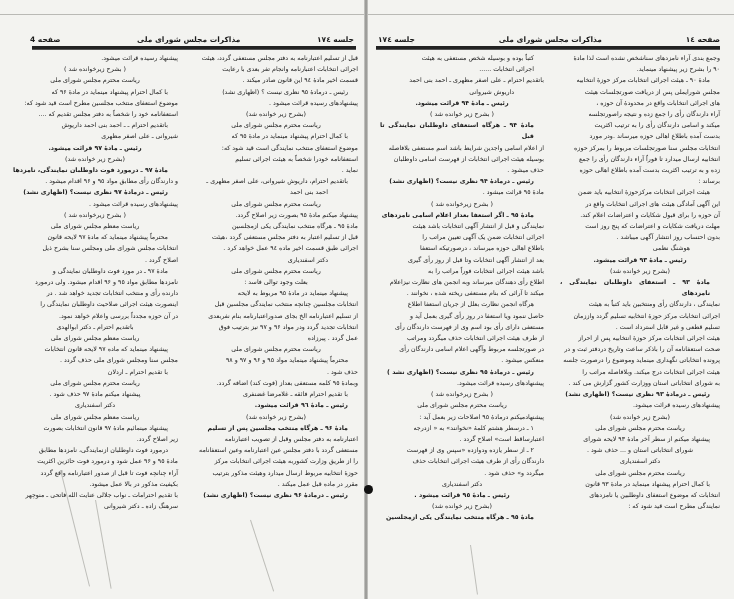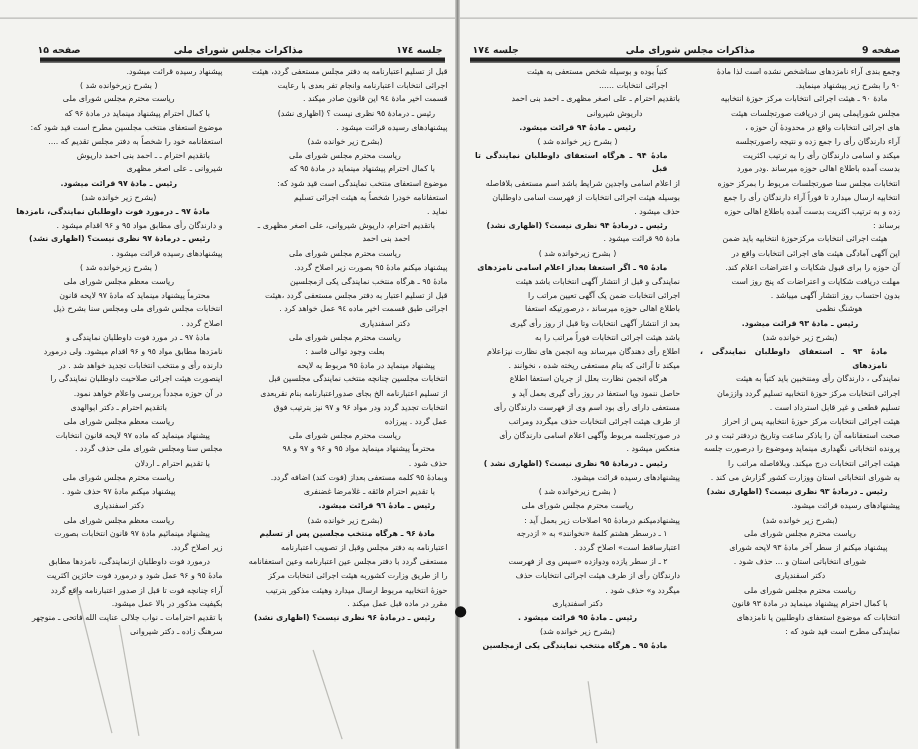--- a/index.html
+++ b/index.html
@@ -56,21 +56,21 @@
 <body>
 
 <div class="spread">
   <div class="top-rule" style="left:0;width:364px"></div>
   <div class="top-rule" style="left:368px;width:366px"></div>
 
   <div class="page left">
     <div class="header">
       <span>جلسه ۱۷٤</span>
       <span>مذاکرات مجلس شورای ملی</span>
-      <span>صفحه ۱۵</span>
+      <span>صفحه 4</span>
     </div>
     <div class="header-rule"></div>
     <div class="col c1">
         <p class="">قبل از تسلیم اعتبارنامه به دفتر مجلس مستعفی گردد، هیئت</p>
         <p class="">اجرائی انتخابات اعتبارنامه وانجام تفر بعدی با رعایت</p>
         <p class="">قسمت اخیر مادهٔ ۹٤ این قانون صادر میکند .</p>
         <p class="indent">رئیس ـ درمادهٔ ۹٥ نظری نیست ؟ (اظهاری نشد)</p>
         <p class="">پیشنهادهای رسیده قرائت میشود .</p>
         <p class="center">(بشرح زیر خوانده شد)</p>
         <p class="center">ریاست محترم مجلس شورای ملی</p>
@@ -151,21 +151,21 @@
         <p class="">با تقدیم احترامات ـ نواب جلالی عنایت الله فاتحی ـ منوچهر</p>
         <p class="">سرهنگ زاده ـ دکتر شیروانی</p>
       </div>
   </div>
 
   <div class="gutter"></div>
   <div class="dot"></div>
 
   <div class="page right">
     <div class="header">
-      <span>صفحه 9</span>
+      <span>صفحه ۱٤</span>
       <span>مذاکرات مجلس شورای ملی</span>
       <span>جلسه ۱۷٤</span>
     </div>
     <div class="header-rule"></div>
     <div class="col c1">
         <p class="">وجمع بندی آراء نامزدهای سناشخص نشده است لذا مادهٔ</p>
         <p class="">۹۰ را بشرح زیر پیشنهاد مینماید.</p>
         <p class="indent">مادهٔ ۹۰ ـ هیئت اجرائی انتخابات مرکز حوزهٔ انتخابیه</p>
         <p class="">مجلس شورایملی پس از دریافت صورتجلسات هیئت</p>
         <p class="">های اجرائی انتخابات واقع در محدودهٔ آن حوزه ،</p>

